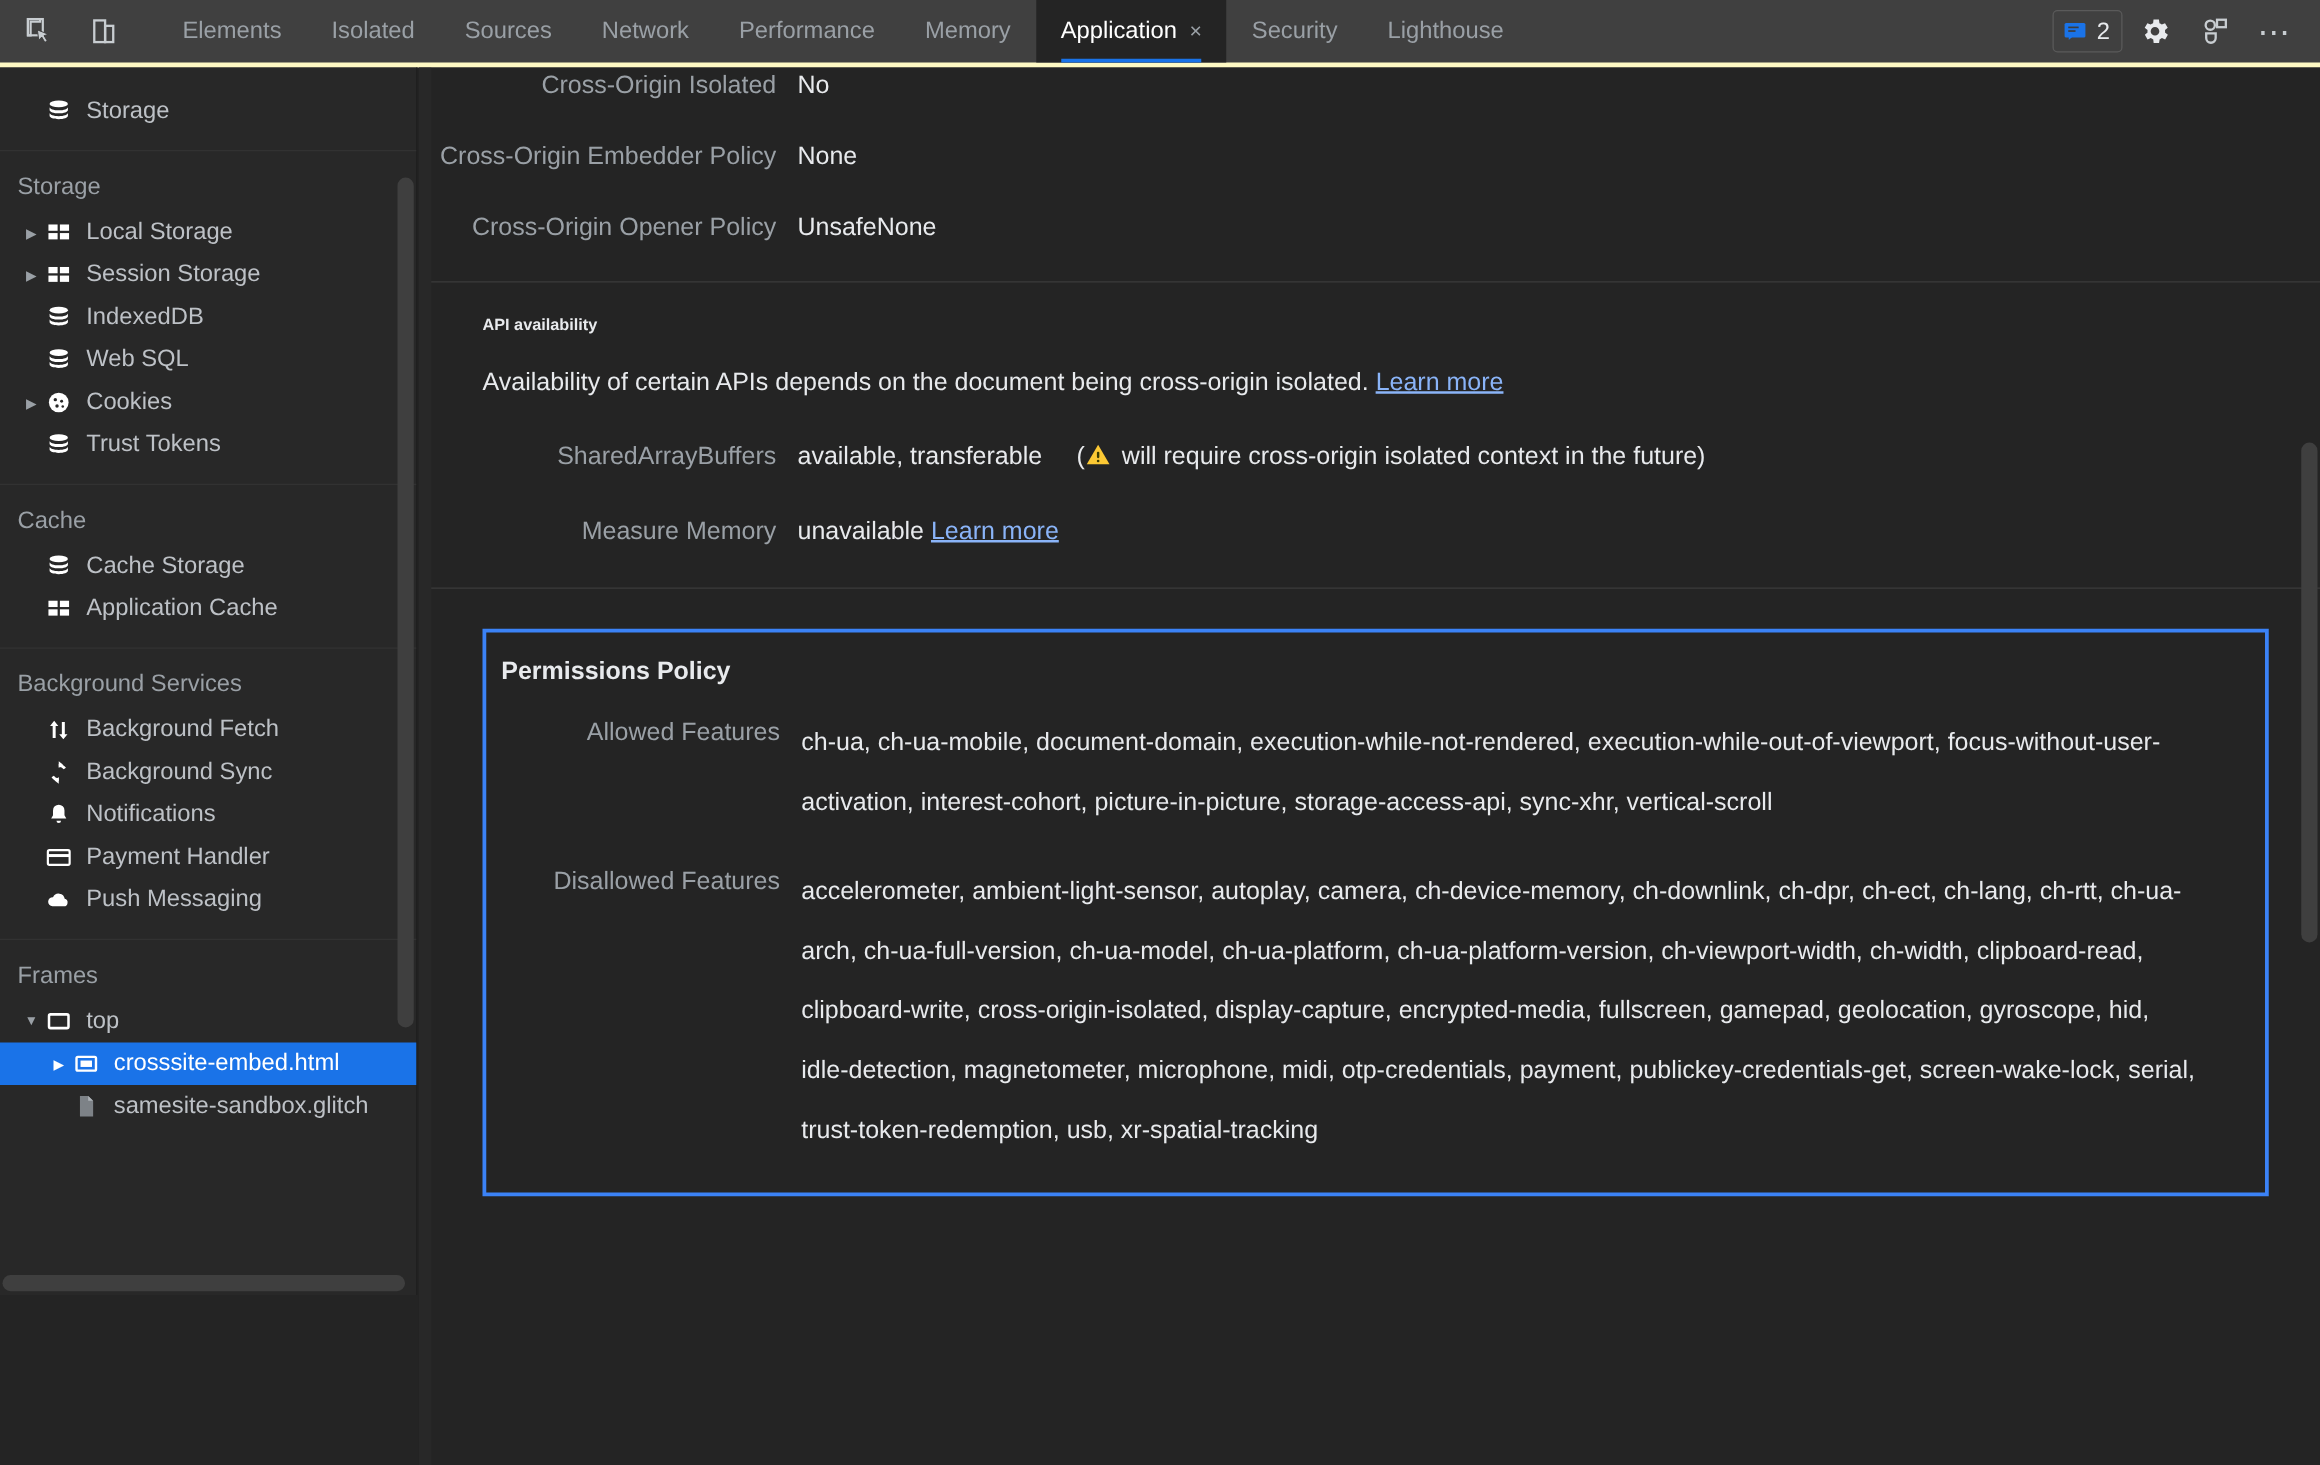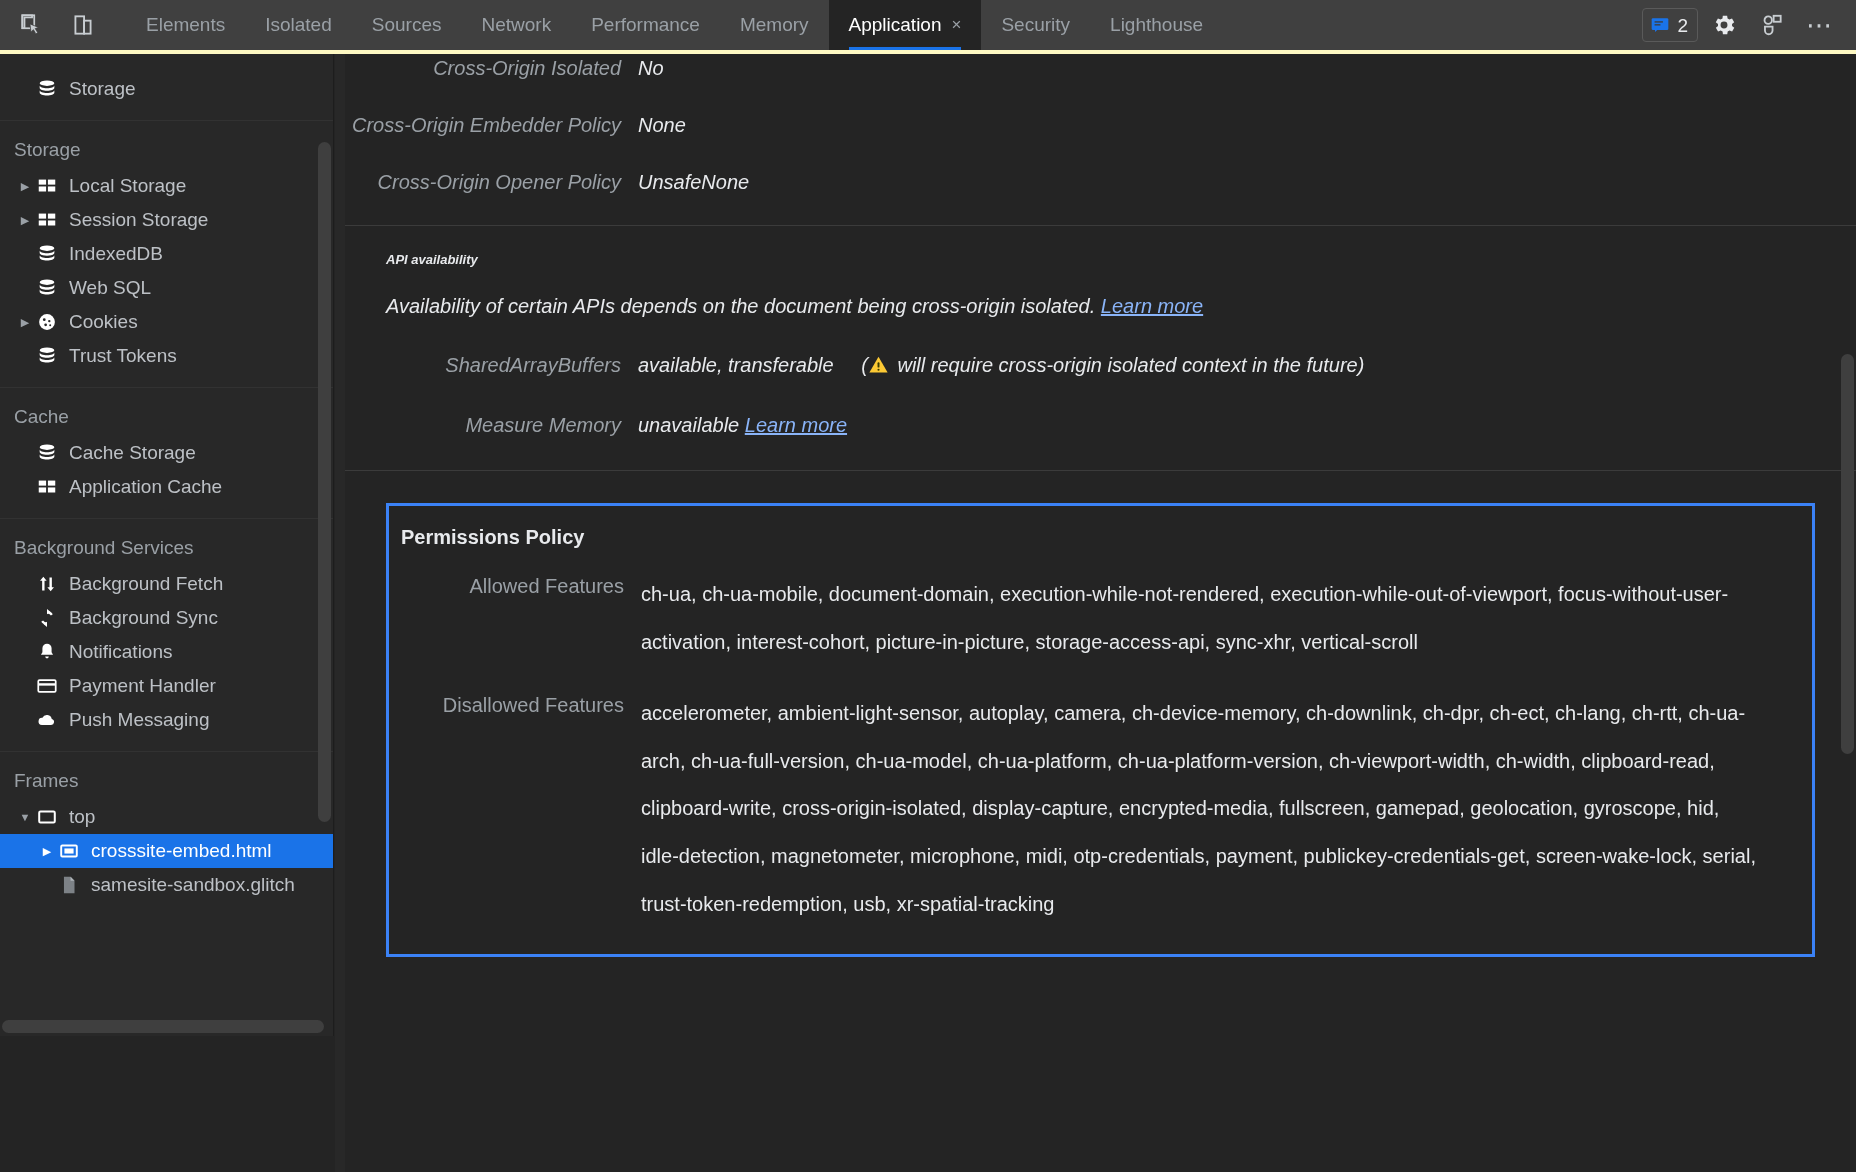--- a/index.html
+++ b/index.html
@@ -109,21 +109,21 @@
     width: 1521px; height: 1118px;
     background: #242424;
     overflow: hidden;
   }
   .panel-gutter {
     position: absolute; top: 0; left: 0; width: 10px; height: 100%;
     background: #282828;
   }
   .content { position: absolute; left: 10px; top: 0; right: 0; bottom: 0; }
 
-  .report-section { padding: 0; font-style: italic; }
+  .report-section { padding: 0; }
   .sec-divider { height: 1px; background: #3b3b3b; }
 
   .kv-row {
     display: flex;
     align-items: flex-start;
     padding: 14px 0;
   }
   .kv-key {
     width: 293px; flex: 0 0 293px;
     text-align: right;

